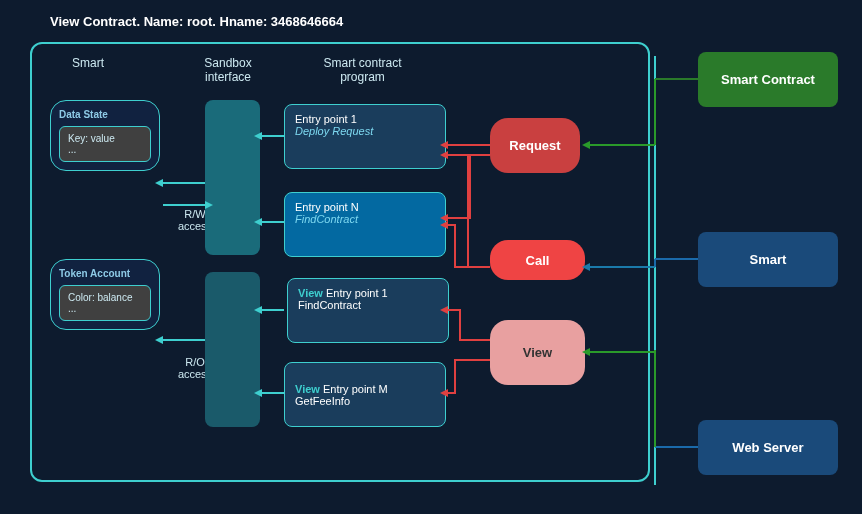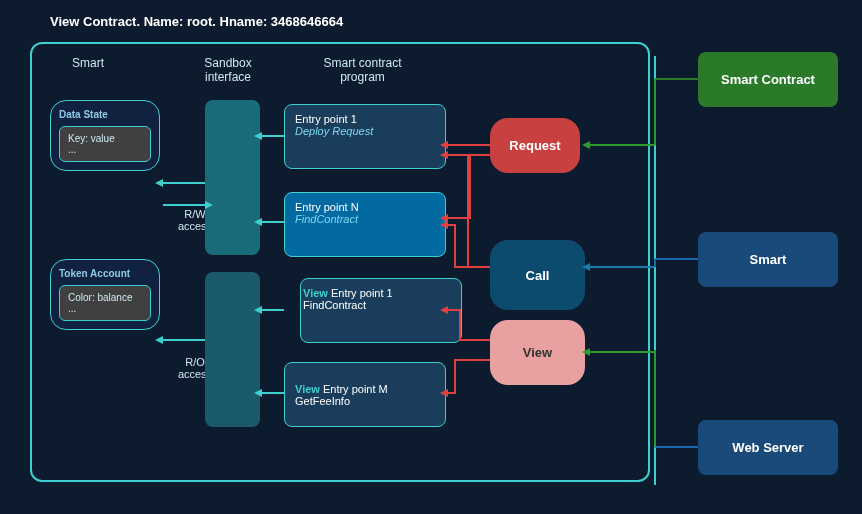--- a/index.html
+++ b/index.html
@@ -165,31 +165,31 @@
 
 <div style="position:absolute; top:100px; left:205px; width:55px; height:155px; background:#1a6b7a; border-radius:8px;"></div>
 <div style="position:absolute; top:272px; left:205px; width:55px; height:155px; background:#1a5a6a; border-radius:8px;"></div>
 
 <div style="position:absolute; top:104px; left:284px; width:162px; height:65px; background:#1a3d5c; border:1.5px solid #3ecfcf; border-radius:8px; padding:8px 10px; color:#fff; font-size:11px;">
   Entry point 1<br><em style="color:#7dd8f0; font-style:italic;">Deploy Request</em>
 </div>
 <div style="position:absolute; top:192px; left:284px; width:162px; height:65px; background:#0369a1; border:1.5px solid #3ecfcf; border-radius:8px; padding:8px 10px; color:#fff; font-size:11px;">
   Entry point N<br><em style="color:#7dd8f0; font-style:italic;">FindContract</em>
 </div>
-<div style="position:absolute; top:278px; left:300px; width:162px; height:65px; background:#1a3d5c; border:1.5px solid #3ecfcf; border-radius:8px; padding:8px 2px; color:#fff; font-size:11px;">
+<div style="position:absolute; top:278px; left:287px; width:162px; height:65px; background:#1a3d5c; border:1.5px solid #3ecfcf; border-radius:8px; padding:8px 10px; color:#fff; font-size:11px;">
   <span style="font-weight:bold; color:#3ecfcf;">View</span> Entry point 1<br>FindContract
 </div>
 <div style="position:absolute; top:362px; left:284px; width:162px; height:65px; background:#1a3d5c; border:1.5px solid #3ecfcf; border-radius:8px; padding:20px 10px; color:#fff; font-size:11px;">
   <span style="font-weight:bold; color:#3ecfcf;">View</span> Entry point M<br>GetFeeInfo
 </div>
 
 <div style="position:absolute; top:118px; left:490px; width:90px; height:55px; background:#c94040; border-radius:18px; display:flex; align-items:center; justify-content:center; color:#fff; font-size:13px; font-weight:bold;">
   <span>Request</span>
 </div>
-<div style="position:absolute; top:240px; left:490px; width:95px; height:70px; background:#0c4a6e; border-radius:18px; display:flex; align-items:center; justify-content:center; color:#fff; font-size:13px; font-weight:bold;">
+<div style="position:absolute; top:240px; left:490px; width:95px; height:40px; background:#ef4444; border-radius:18px; display:flex; align-items:center; justify-content:center; color:#fff; font-size:13px; font-weight:bold;">
   <span>Call</span>
 </div>
 <div style="position:absolute; top:320px; left:490px; width:95px; height:65px; background:#e8a0a0; border-radius:18px; display:flex; align-items:center; justify-content:center; color:#333; font-size:13px; font-weight:bold;">
   <span>View</span>
 </div>
 
 <div class="right-smart-contract">
   <span>Smart Contract</span>
 </div>
 <div class="right-wallet">

